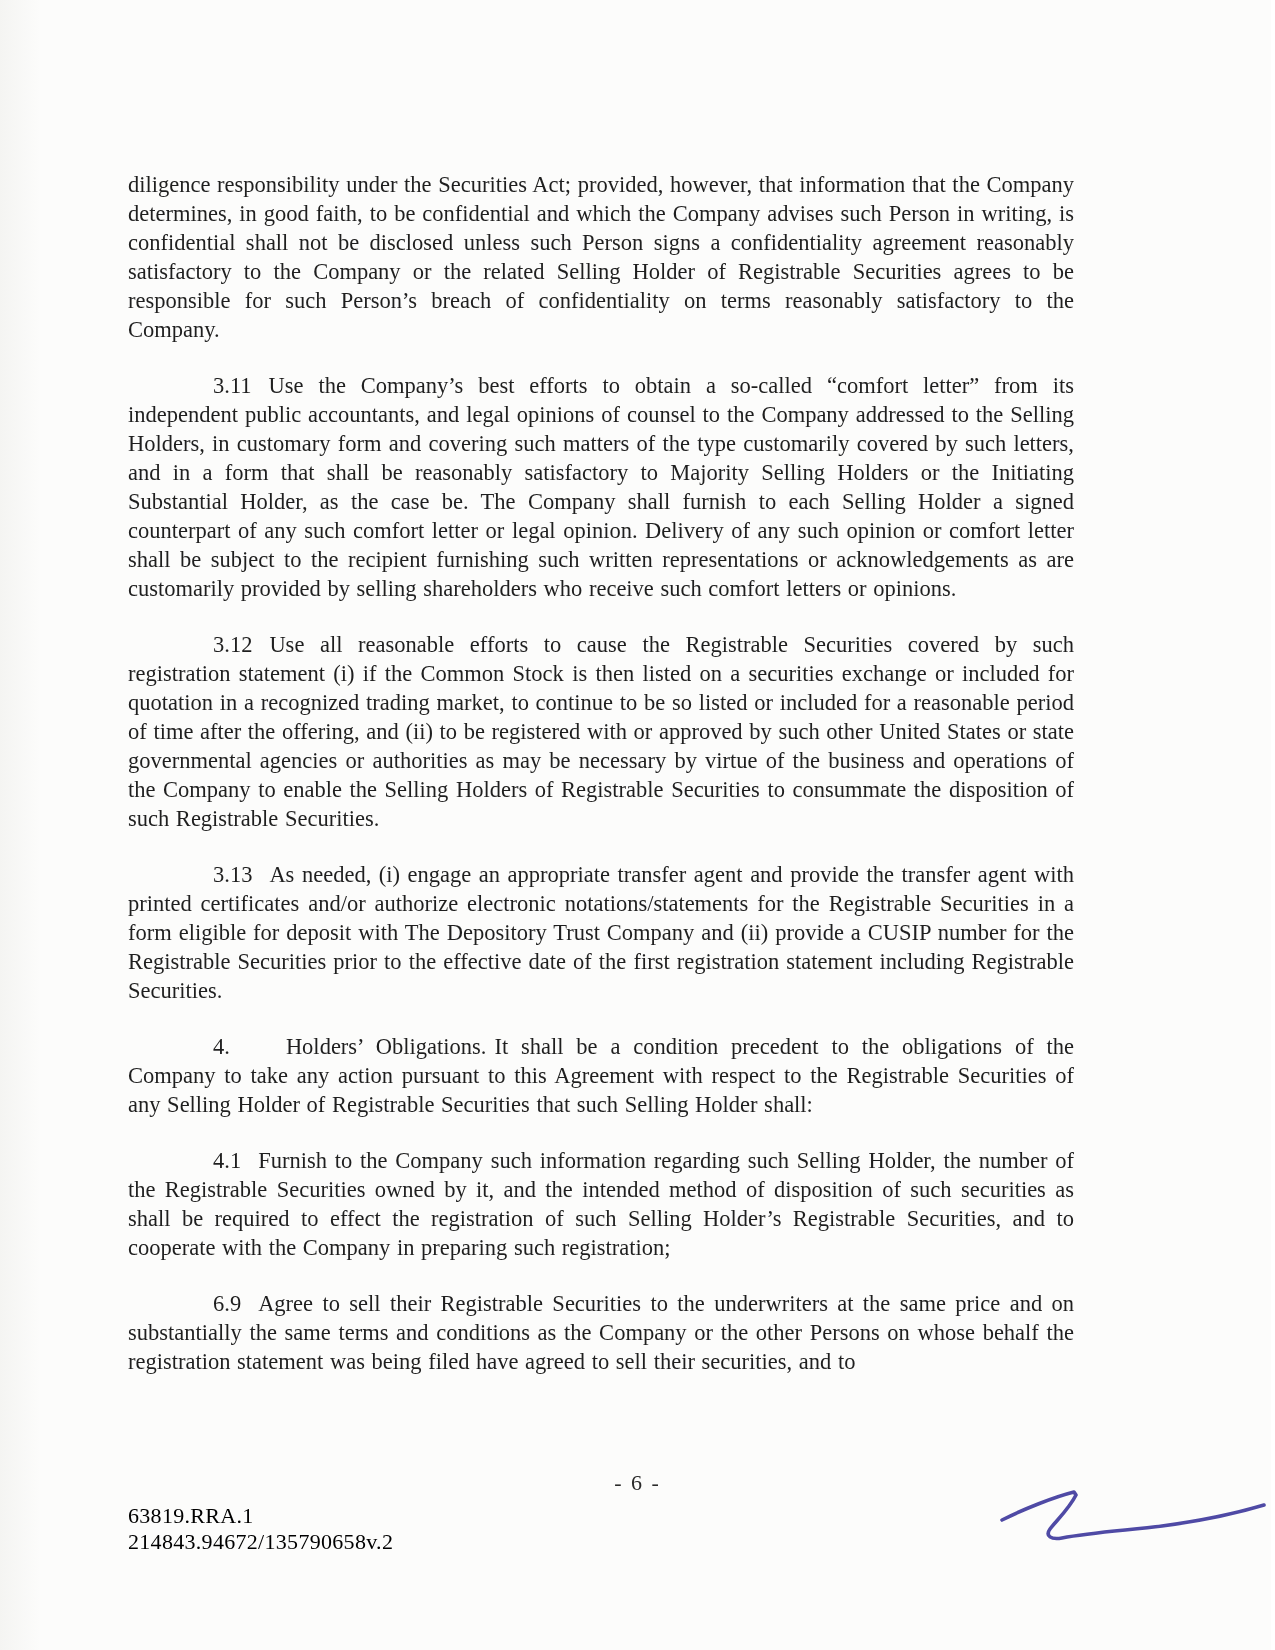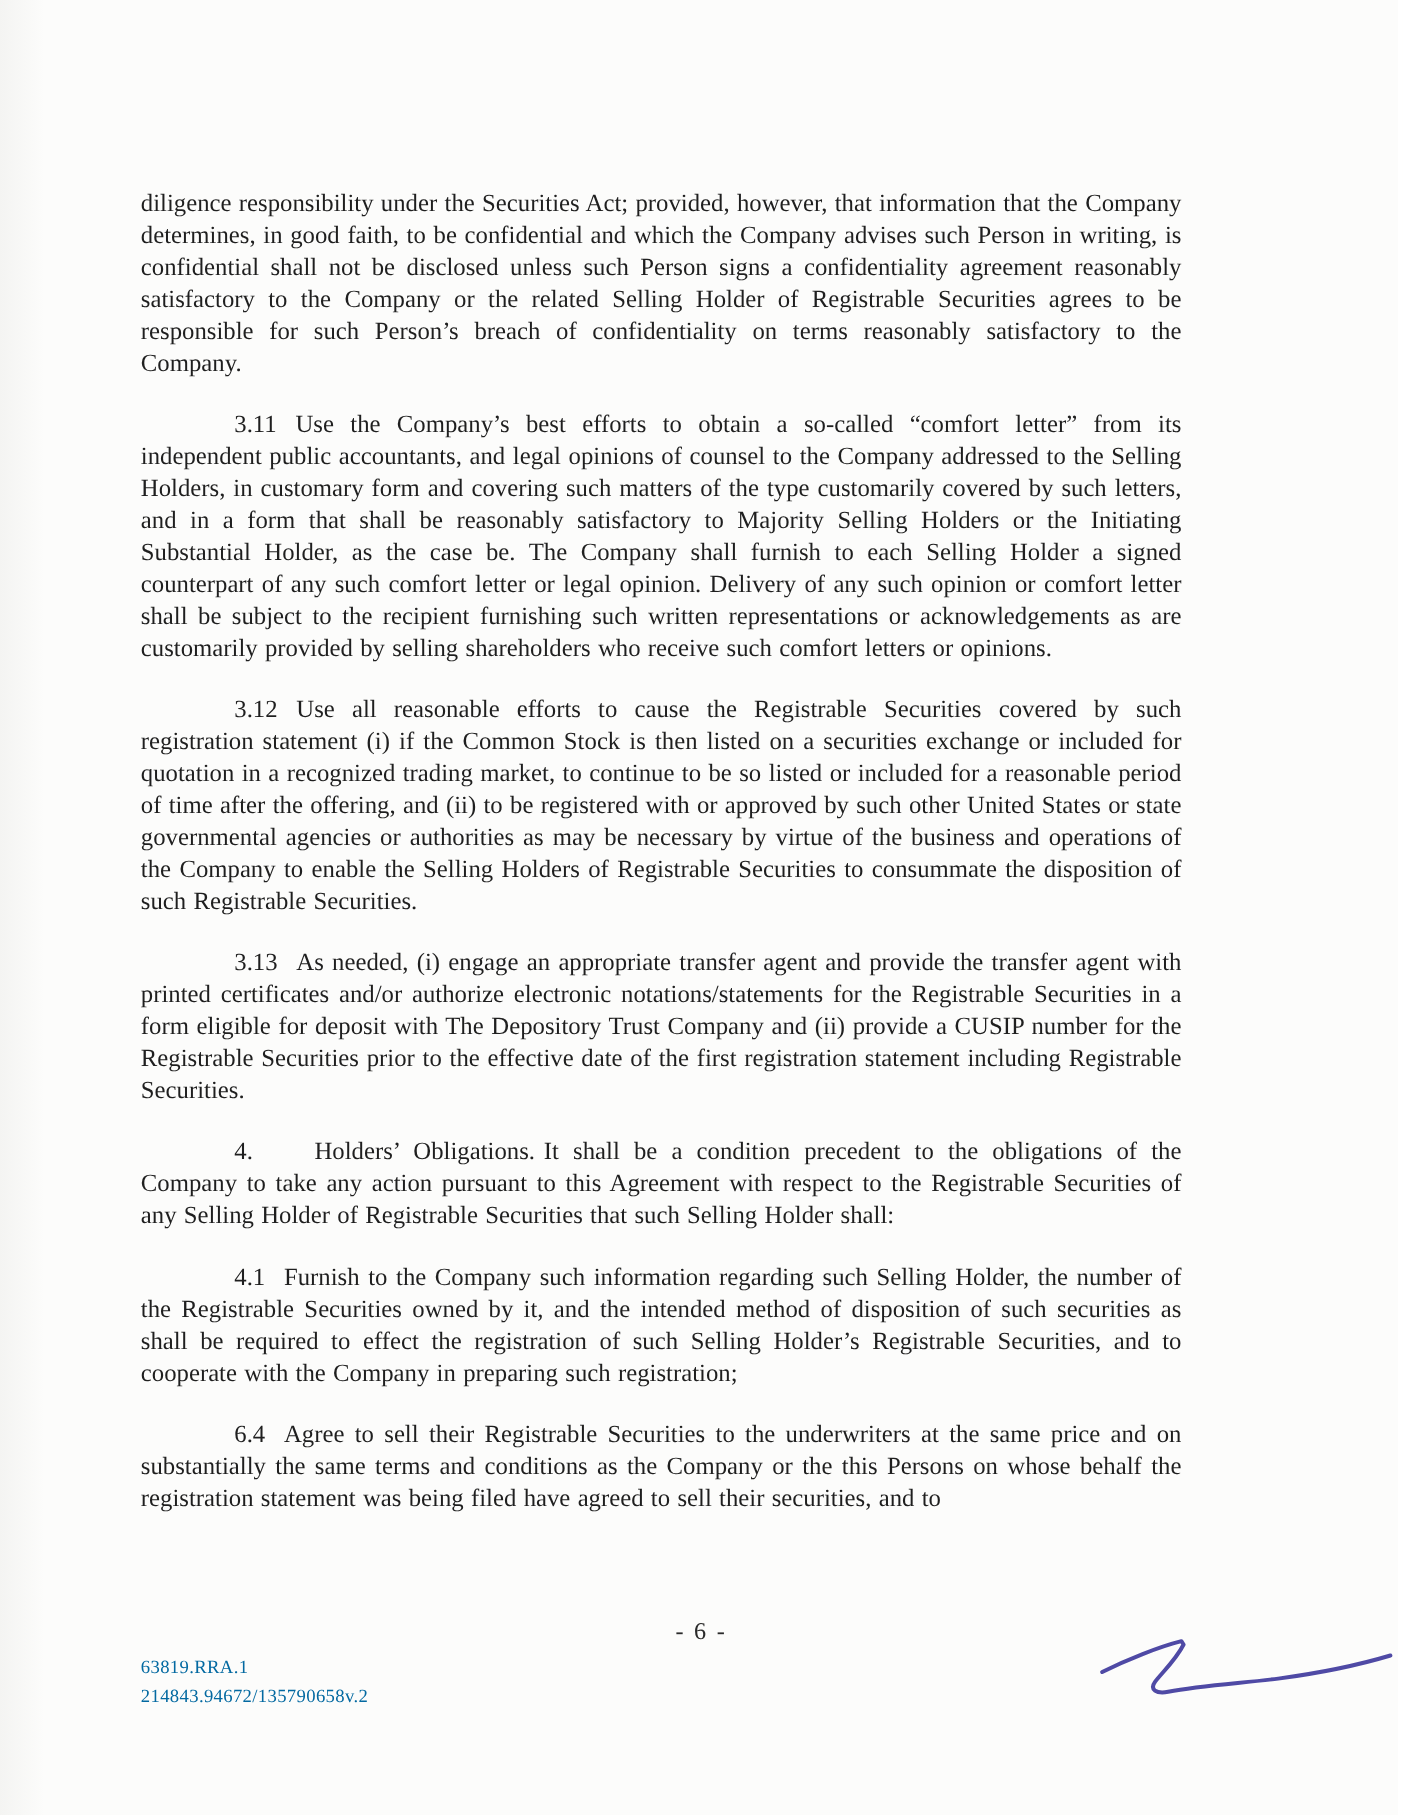--- a/index.html
+++ b/index.html
@@ -58,23 +58,23 @@
     width: 1275px;
     text-align: center;
     font-size: 22px;
     letter-spacing: 2px;
     color: #2a2a2a;
   }
   .doc-footer {
     position: absolute;
     left: 128px;
     top: 1503px;
-    font-size: 17px;
+    font-size: 22px;
     line-height: 26px;
-    color: #0369a1;
+    color: #000000;
     letter-spacing: 0.3px;
   }
   .signature {
     position: absolute;
     left: 942px;
     top: 1466px;
     width: 330px;
     height: 100px;
   }
 </style>
@@ -91,21 +91,21 @@
 
     <p class="para indent"><span class="sec-num">3.12</span><span>Use all reasonable efforts to cause the Registrable Securities covered by such registration statement (i) if the Common Stock is then listed on a securities exchange or included for quotation in a recognized trading market, to continue to be so listed or included for a reasonable period of time after the offering, and (ii) to be registered with or approved by such other United States or state governmental agencies or authorities as may be necessary by virtue of the business and operations of the Company to enable the Selling Holders of Registrable Securities to consummate the disposition of such Registrable Securities.</span></p>
 
     <p class="para indent"><span class="sec-num">3.13</span><span>As needed, (i) engage an appropriate transfer agent and provide the transfer agent with printed certificates and/or authorize electronic notations/statements for the Registrable Securities in a form eligible for deposit with The Depository Trust Company and (ii) provide a CUSIP number for the Registrable Securities prior to the effective date of the first registration statement including Registrable Securities.</span></p>
 
 
     <p class="para indent"><span class="sec-num wide-gap">4.</span><span class="lead-underline">Holders’ Obligations.</span><span>It shall be a condition precedent to the obligations of the Company to take any action pursuant to this Agreement with respect to the Registrable Securities of any Selling Holder of Registrable Securities that such Selling Holder shall:</span></p>
 
     <p class="para indent"><span class="sec-num">4.1</span><span>Furnish to the Company such information regarding such Selling Holder, the number of the Registrable Securities owned by it, and the intended method of disposition of such securities as shall be required to effect the registration of such Selling Holder’s Registrable Securities, and to cooperate with the Company in preparing such registration;</span></p>
 
-    <p class="para indent"><span class="sec-num">6.4</span><span>Agree to sell their Registrable Securities to the underwriters at the same price and on substantially the same terms and conditions as the Company or the this Persons on whose behalf the registration statement was being filed have agreed to sell their securities, and to</span></p>
+    <p class="para indent"><span class="sec-num">6.9</span><span>Agree to sell their Registrable Securities to the underwriters at the same price and on substantially the same terms and conditions as the Company or the other Persons on whose behalf the registration statement was being filed have agreed to sell their securities, and to</span></p>
 
   </div>
 
   <div class="page-number">- 6 -</div>
 
   <div class="doc-footer">
     <div>63819.RRA.1</div>
     <div>214843.94672/135790658v.2</div>
   </div>
 

